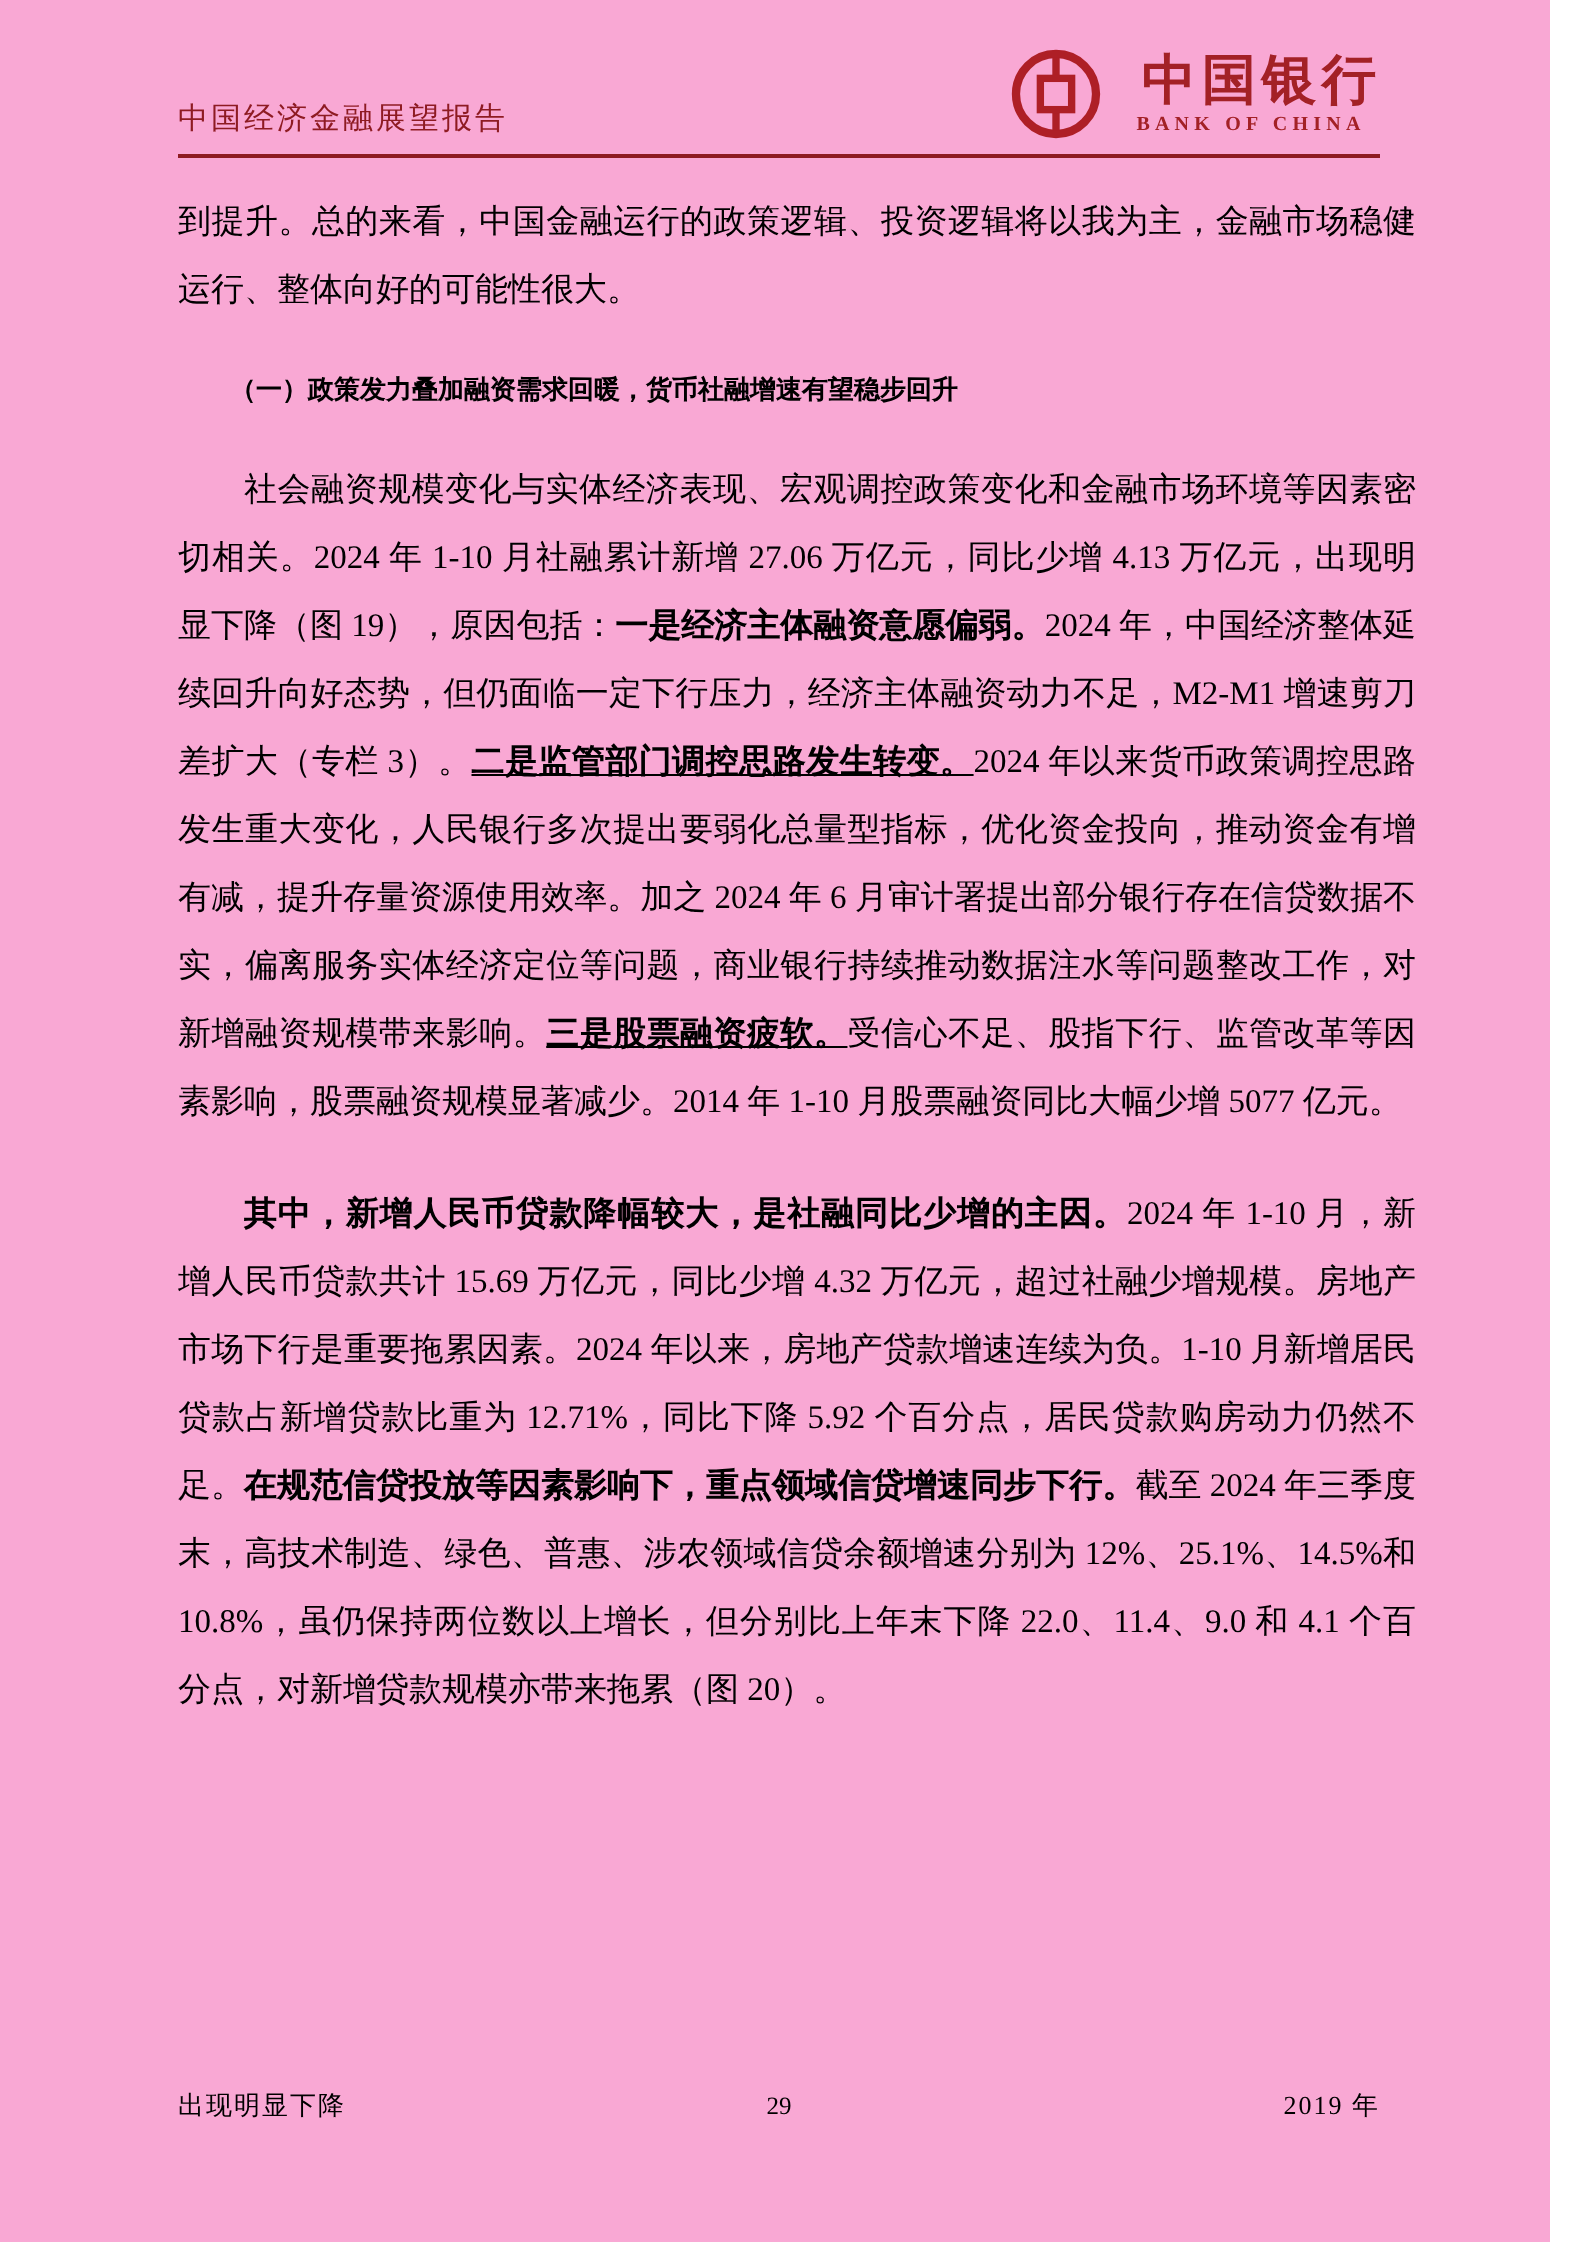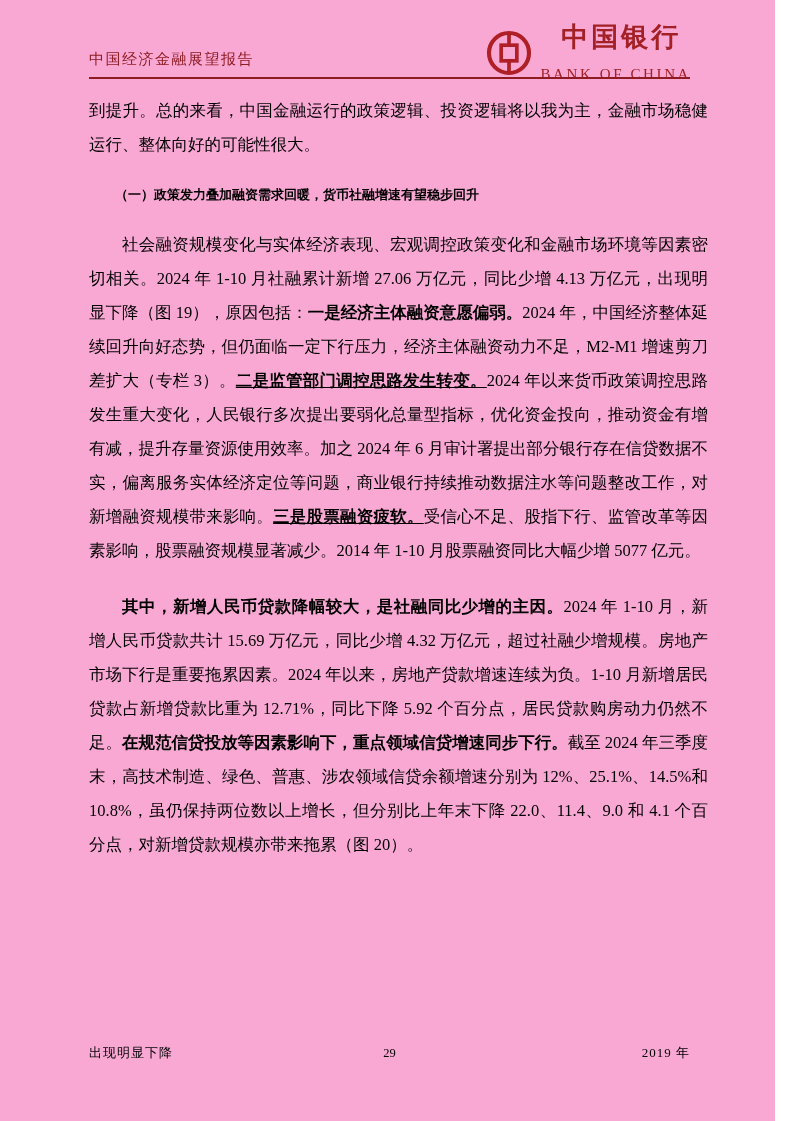--- a/index.html
+++ b/index.html
@@ -25,22 +25,22 @@
     position:absolute; right:84px; top:24px;
     display:flex; align-items:center; gap:9px;
   }
   .emblem { width:46px; height:46px; display:block; }
   .logo-text { display:flex; flex-direction:column; align-items:center; line-height:1; }
   .logo-cn {
     font-size:27px; font-weight:bold; color:#a32126;
     letter-spacing:3px; white-space:nowrap;margin-left:11px;
   }
   .logo-en {
-    font-size:15px; font-weight:normal; color:#a32126;
-    letter-spacing:2.6px; margin-top:16px; white-space:nowrap;
+    font-size:10px; font-weight:bold; color:#a32126;
+    letter-spacing:2.6px; margin-top:4px; white-space:nowrap;
   }
   .header-rule {
     position:absolute; left:89px; right:85px; top:77px;
     height:2px; background:#8e1b22;
   }
   
   .content {
     position:absolute; left:89px; top:94px; width:619px;
     font-size:16.5px; line-height:34px;
     text-align:justify;

